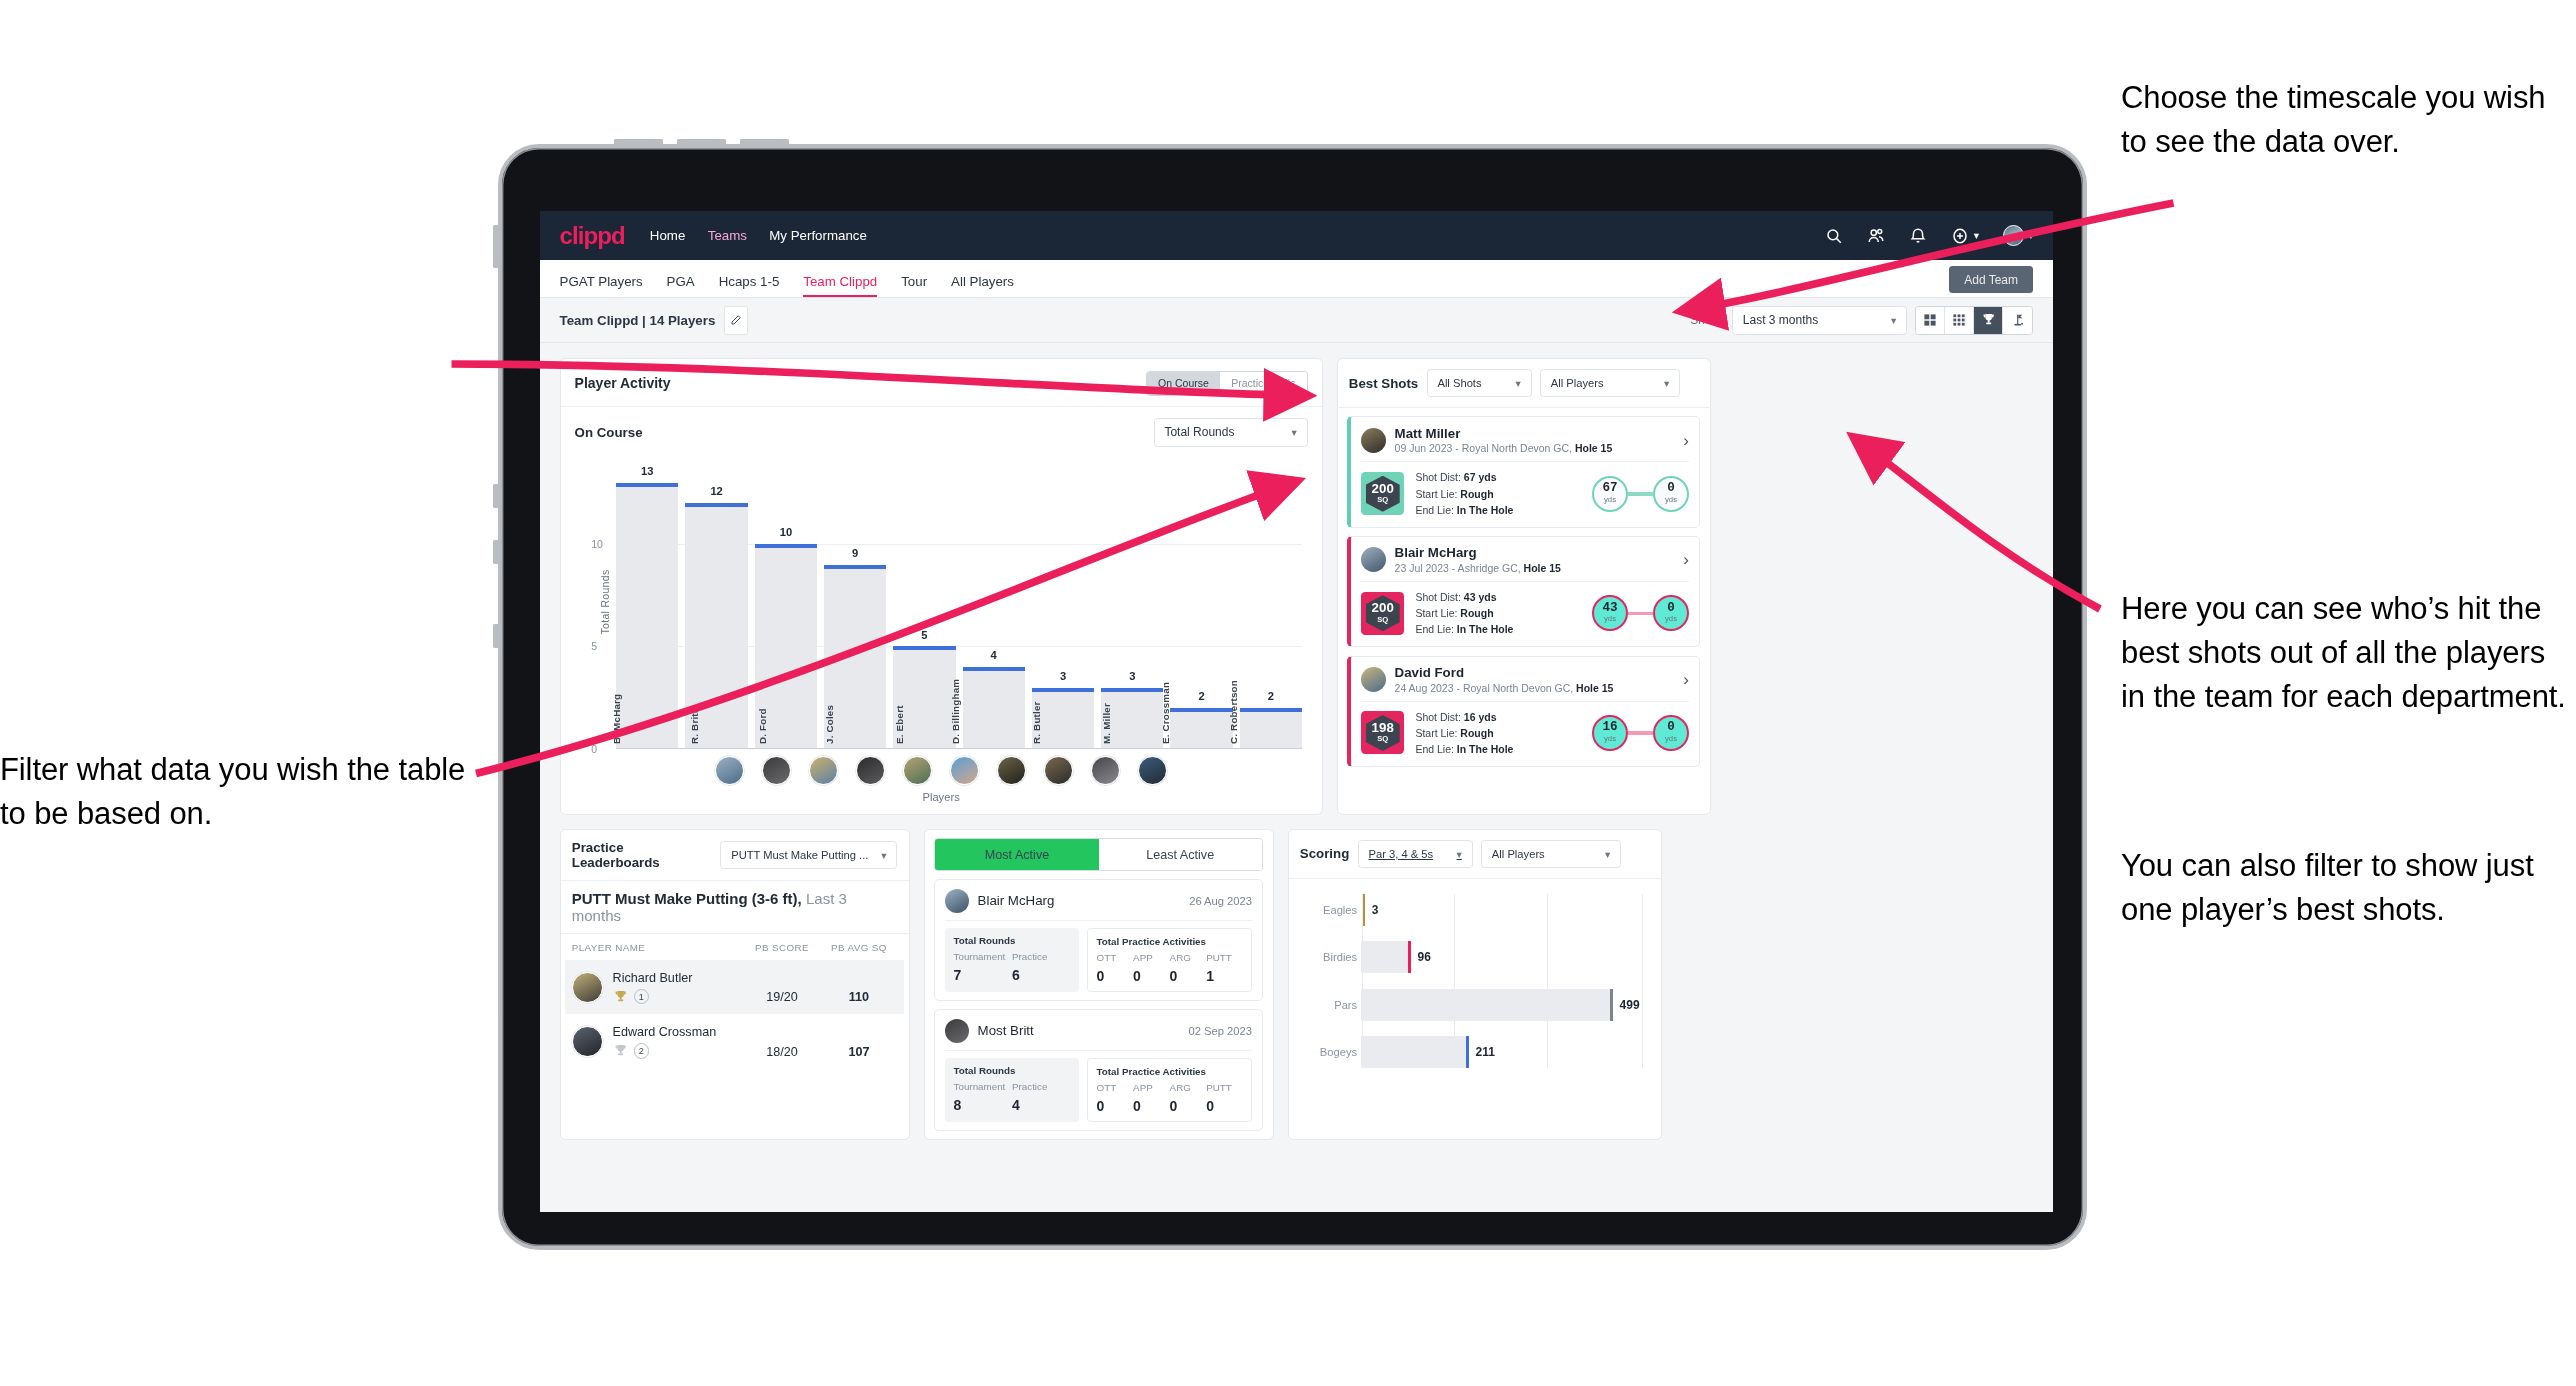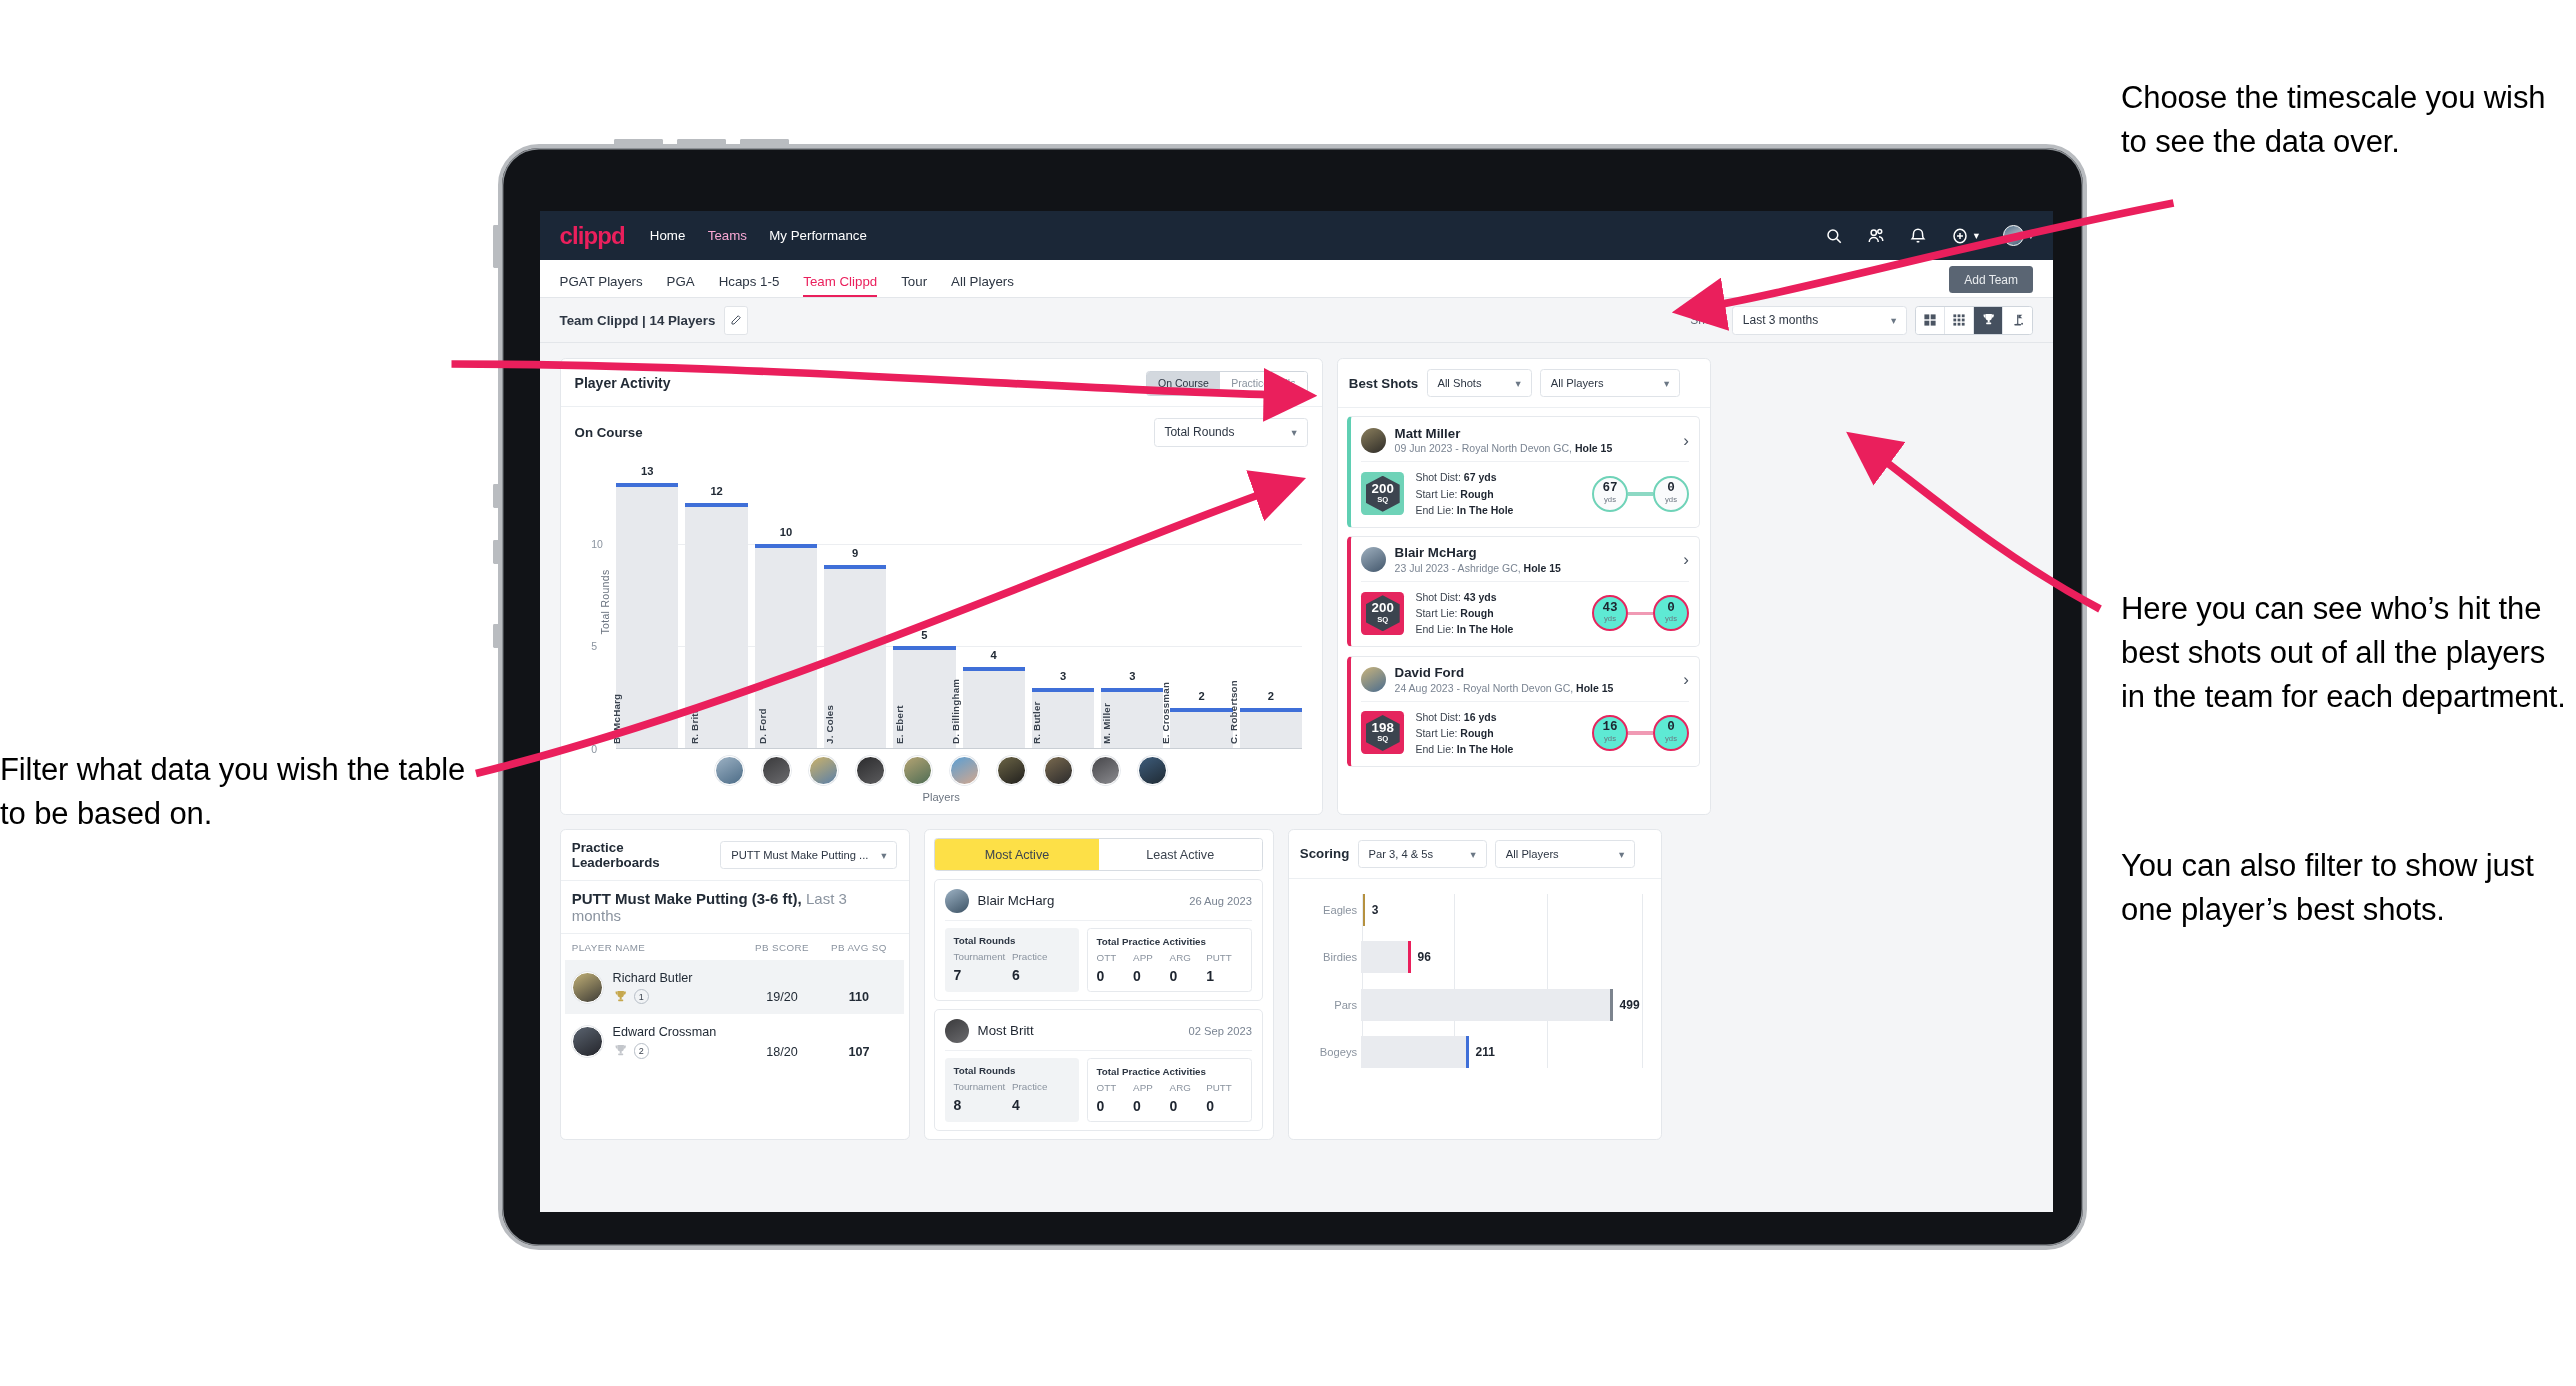--- a/index.html
+++ b/index.html
@@ -246,21 +246,21 @@
   .pl-rank { display: flex; align-items: center; gap: 5.6px; margin-top: 2.8px; }
   .rank-badge {
     width: 15.4px; height: 15.4px; border-radius: 50%; border: 0.7px solid #b7bec7;
     display: flex; align-items: center; justify-content: center;
     font-size: 9px; color: #3c444f;
   }
 
   
   .ma-tabs { display: flex; margin: 8.4px 9.8px 0; border: 0.7px solid #d7dce2; border-radius: 3.5px; overflow: hidden; }
   .ma-tab { flex: 1; text-align: center; padding: 8.4px 0; font-size: 12.6px; color: #3c444f; background: #ffffff; }
-  .ma-tab.active { background: #fde047; }
+  .ma-tab.active { background: #22c55e; }
   .ma-list { padding: 8.4px 9.8px; display: flex; flex-direction: column; gap: 8.4px; }
   .ma-item { border: 0.7px solid #e6e9ed; border-radius: 4.9px; padding: 8.4px 9.8px; }
   .ma-top { display: flex; align-items: center; gap: 8.4px; }
   .ma-av { width: 24px; height: 24px; border-radius: 50%; flex: none; }
   .ma-name { font-size: 13.3px; color: #1e2530; }
   .ma-date { margin-left: auto; font-size: 11.2px; color: #7a8492; }
   .ma-div { border-top: 0.7px solid #eef0f3; margin: 7px 0; }
   .ma-body { display: flex; gap: 8.4px; }
   .stat-box { border-radius: 3.5px; padding: 7px 8.4px; }
   .stat-box.grey { background: #f1f3f5; flex: 1; }
@@ -796,21 +796,21 @@
                       </div>
                     </div>
                   </div>
                 </div>
               </div>
           </div>
 
           <div class="card sc-card">
             <div class="sc-head">
               <div class="card-title" style="font-size:13.3px;">Scoring</div>
-              <div class="select-box" style="width:129px;">
+              <div class="select-box" style="width:115px;text-decoration:underline;">
                 <span>Par 3, 4 &amp; 5s</span>
                 <span class="chev">▾</span>
               </div>
               <div class="select-box" style="width:140px;">
                 <span>All Players</span>
                 <span class="chev">▾</span>
               </div>
             </div>
             <div class="sc-chart">
               <div id="sc-grids">

